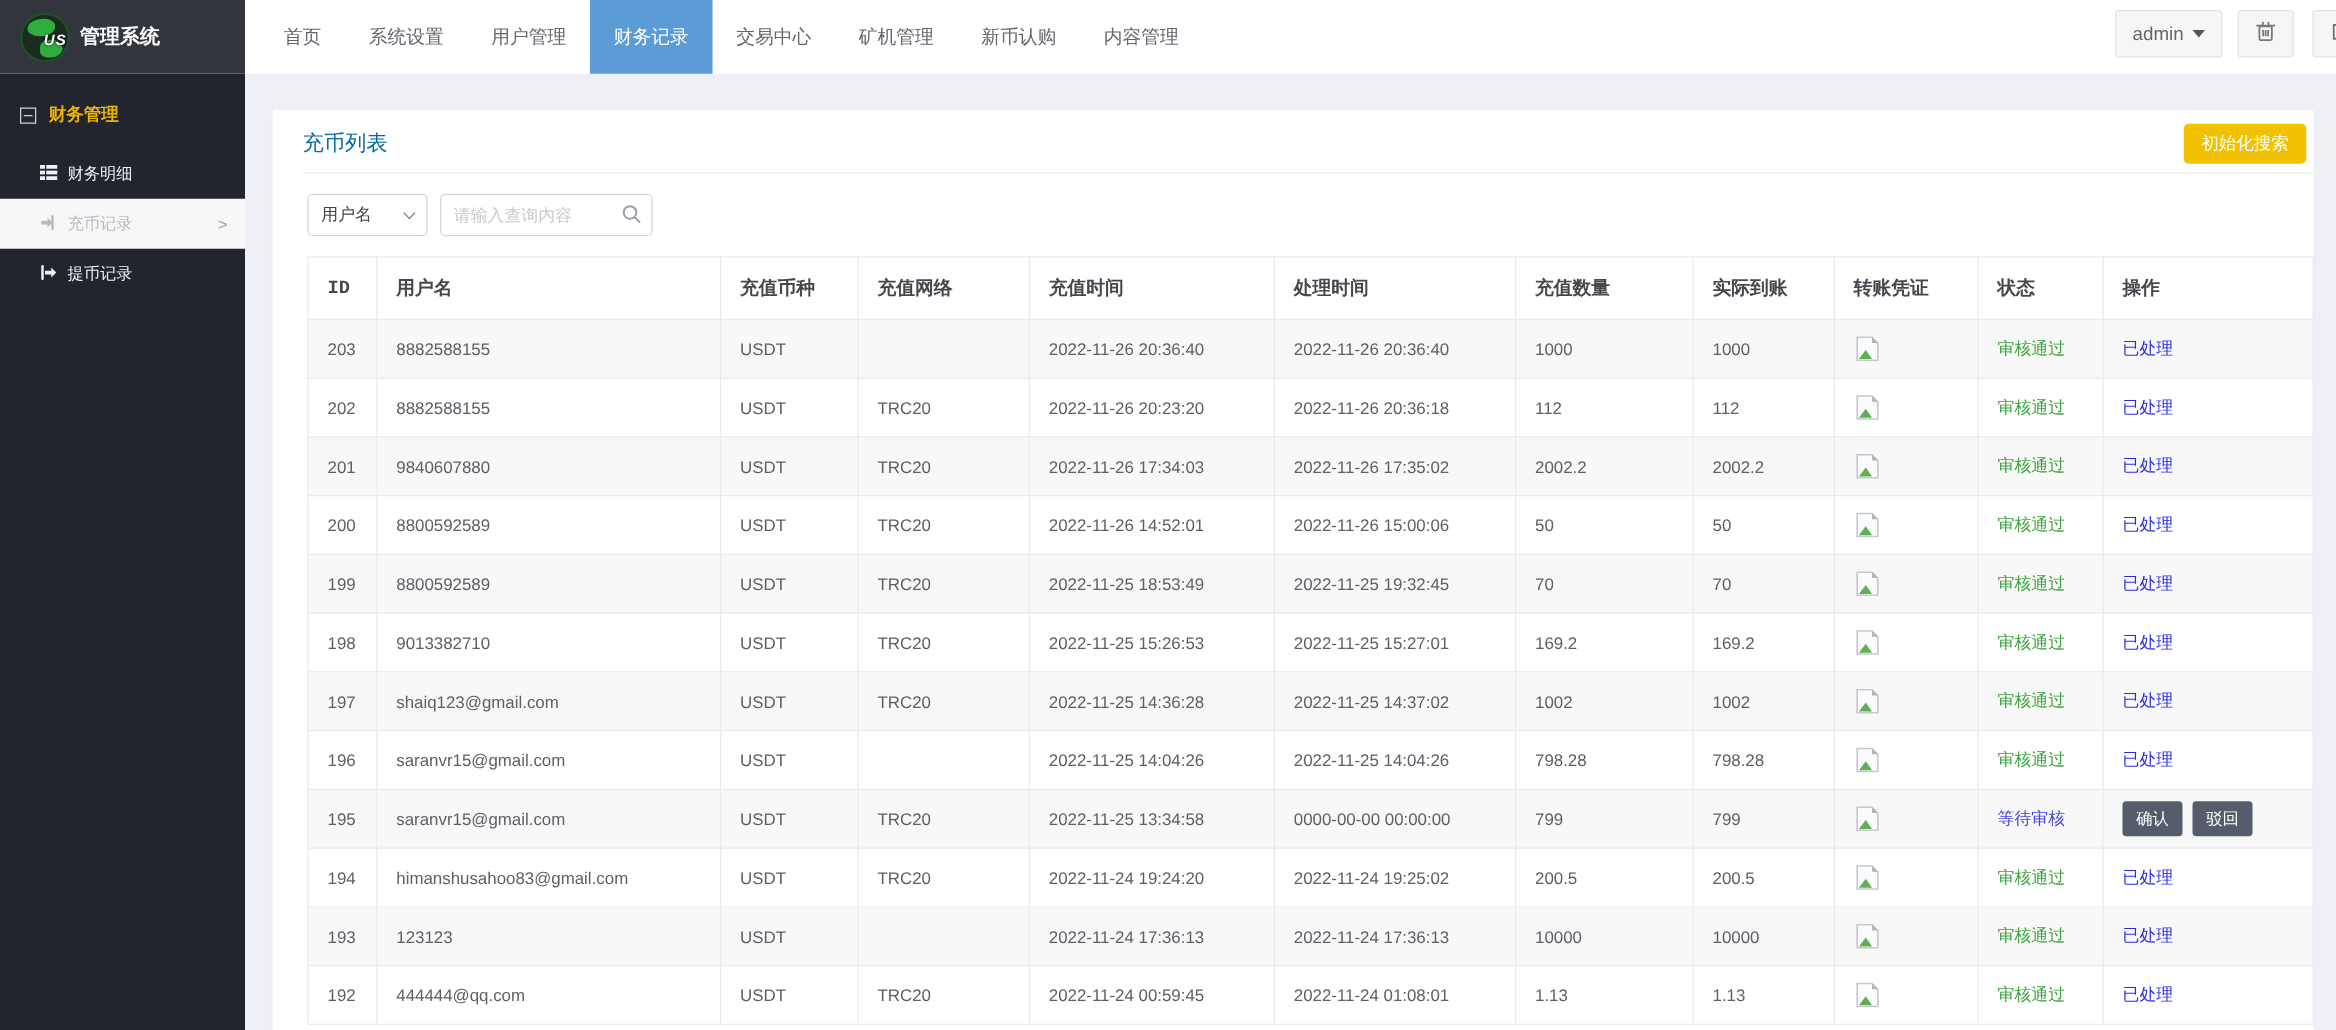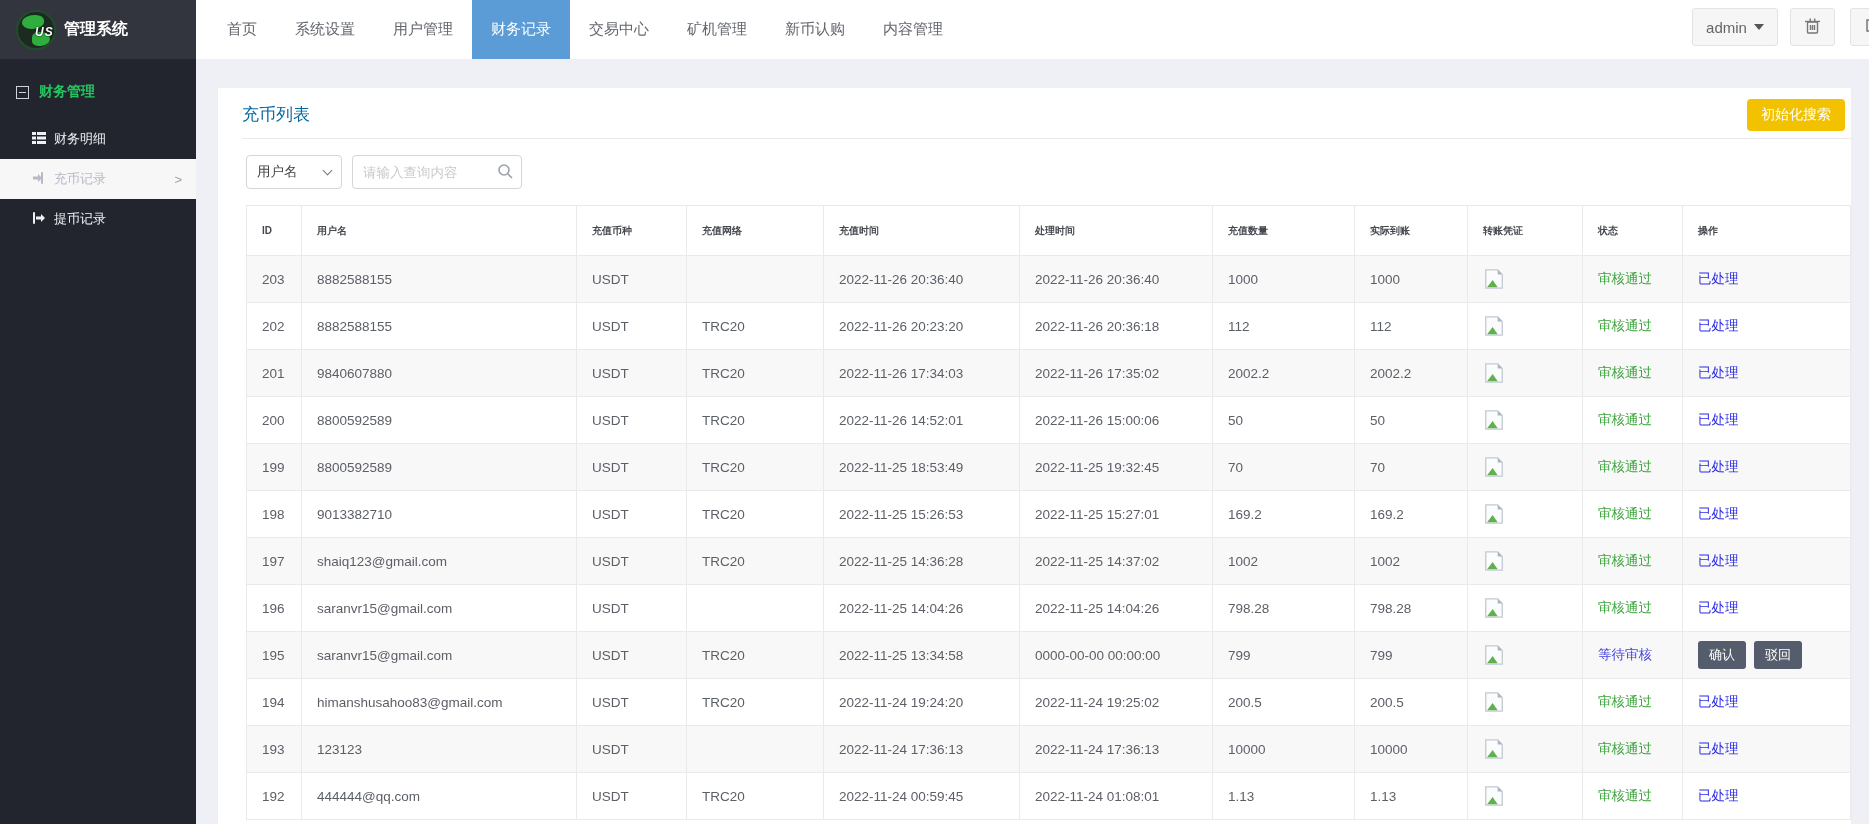--- a/index.html
+++ b/index.html
@@ -30,21 +30,21 @@
                    color:#666; font-size:15px; cursor:pointer; }
   .user-btn   { left:1692px; width:86px; gap:7px; }
   .caret-down { width:0; height:0; border-left:5px solid transparent; border-right:5px solid transparent;
                 border-top:6px solid #555; }
   .trash-btn  { left:1790px; width:45px; }
   .exit-btn   { left:1850px; width:45px; }
 
   
   .sidebar { position:absolute; left:0; top:59px; width:196px; height:765px; background:#22252e; }
   .side-section { display:flex; align-items:center; gap:10px; padding:24px 0 18px 16px;
-                  color:#22c55e; font-size:14px; font-weight:bold; cursor:pointer; }
+                  color:#eab308; font-size:14px; font-weight:bold; cursor:pointer; }
   .collapse-box { width:13px; height:13px; border:1px solid #cfd2d8; position:relative; }
   .collapse-box::after { content:""; position:absolute; left:2px; top:5px; width:7px; height:1px; background:#cfd2d8; }
   .side-item { height:40px; display:flex; align-items:center; gap:8px; padding-left:32px;
                color:#f0f1f4; font-size:13px; cursor:pointer; position:relative; }
   .side-item svg { flex:0 0 14px; }
   .side-item.active { background:#f7f7f8; color:#b7bac4; }
   .side-item.active svg path, .side-item.active svg rect { fill:#b7bac4; }
   .side-item .chev { position:absolute; right:14px; color:#9aa0ab; font-size:13px; }
 
   
@@ -66,21 +66,21 @@
   .search-box { position:relative; width:170px; height:34px; }
   .search-box input { width:100%; height:100%; border:1px solid #d4d6da; border-radius:4px;
                       padding:0 30px 0 10px; font-size:13.5px; color:#333;
                       font-family:"Liberation Sans","DejaVu Sans",sans-serif; }
   .search-box input::placeholder { color:#c8cacd; }
   .search-icon { position:absolute; right:8px; top:8px; cursor:pointer; }
 
   
   table { border-collapse:collapse; table-layout:fixed; width:1604px; margin:16px 0 0 28px; }
   th, td { border:1px solid #e9eaec; text-align:left; padding-left:15px; overflow:hidden; white-space:nowrap; }
-  th { height:50px; font-size:10px; color:#45494f; font-weight:bold; background:#fff; }
+  th { height:50px; font-size:15px; color:#45494f; font-weight:bold; background:#fff;font-family:Liberation Mono, monospace; }
   td { height:47px; font-size:13.5px; color:#5b5f66; }
   tr.stripe td { background:#f8f8f9; }
   .status-ok  { color:var(--green); cursor:pointer; }
   .status-wait{ color:var(--pending); cursor:pointer; }
   .op-link    { color:var(--link); cursor:pointer; }
   .op-btn { display:inline-block; background:#555c6b; color:#fff; font-size:13px; border:none;
             border-radius:3px; padding:5px 11px; margin-right:8px; cursor:pointer;font-family:Liberation Serif, serif; }
   .img-broken { display:inline-block; width:22px; height:22px; vertical-align:middle; cursor:pointer; }
 </style>
 </head>

